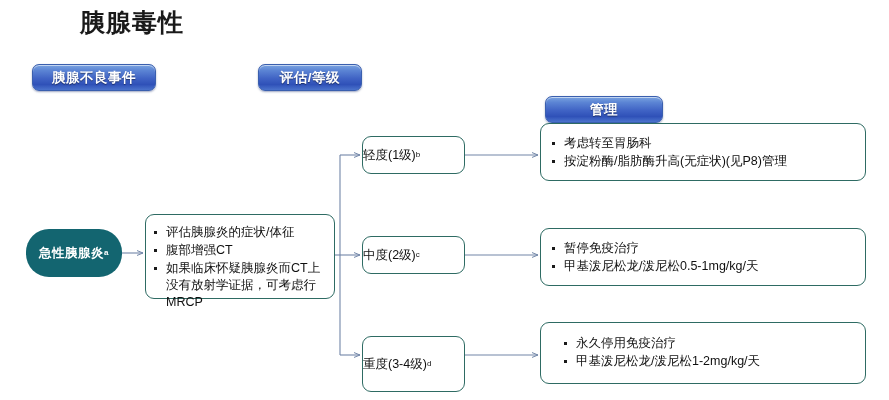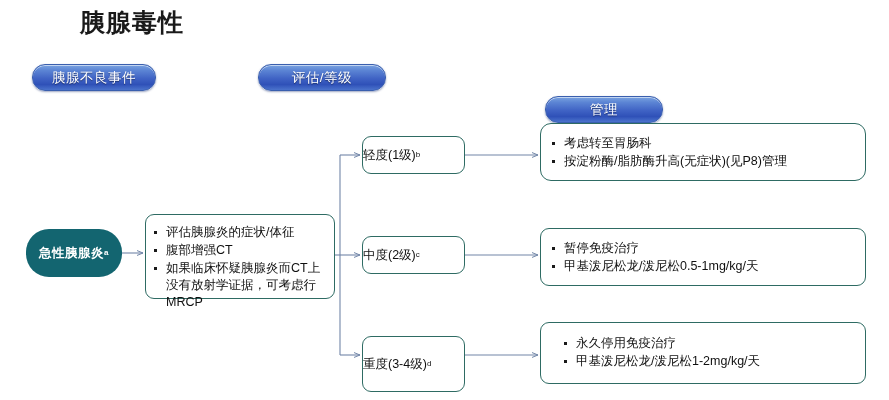--- a/index.html
+++ b/index.html
@@ -29,37 +29,37 @@
     font-weight: 700;
     color: #1a1a1a;
     letter-spacing: 1px;
     white-space: nowrap;
   }
 
   
   .col-header {
     position: absolute;
     height: 27px;
-    border-radius: 13px;
+    border-radius: 7px;
     background: linear-gradient(to bottom, #7aa3e0 0%, #5b84d4 22%, #3f62c4 55%, #2f51b8 78%, #4b73cc 100%);
     border: 1px solid #3a5fae;
     box-shadow: 0 1px 2px rgba(40,60,120,0.45), inset 0 1px 0 rgba(255,255,255,0.55);
     display: flex;
     align-items: center;
     justify-content: center;
     color: #ffffff;
     font-size: 13.5px;
-    font-weight: 400;
+    font-weight: 700;
     letter-spacing: 0.5px;
     text-shadow: 0 1px 1px rgba(0,0,0,0.45);
     white-space: nowrap;
     box-sizing: border-box;
   }
   #hdr-0 { left: 32px;  top: 64px; width: 124px; }
-  #hdr-1 { left: 258px; top: 64px; width: 128px; }
+  #hdr-1 { left: 258px; top: 64px; width: 104px; }
   #hdr-2 { left: 545px; top: 64px; width: 118px; margin-top: 32px; }
 
   
   .node {
     position: absolute;
     box-sizing: border-box;
     background: #ffffff;
     border: 1px solid #2e6b63;
     border-radius: 9px;
     color: #101010;
@@ -108,21 +108,21 @@
     vertical-align: super;
     line-height: 0;
   }
 
   
   #node-acute     { left: 26px;  top: 229px; width: 96px;  height: 48px; }
   #node-assess    { left: 145px; top: 214px; width: 190px; height: 85px; padding: 9px 6px 0 5px; }
   #node-grade-0   { left: 362px; top: 136px; width: 103px; height: 38px; }
   #node-grade-1   { left: 362px; top: 236px; width: 103px; height: 38px; }
   #node-grade-2   { left: 362px; top: 336px; width: 103px; height: 56px; }
-  #node-mgmt-0    { left: 540px; top: 123px; width: 326px; height: 58px; padding: 11px 8px 0 8px; border-radius: 11px; }
+  #node-mgmt-0    { left: 540px; top: 123px; width: 326px; height: 58px; padding: 11px 8px 0 8px; }
   #node-mgmt-1    { left: 540px; top: 228px; width: 326px; height: 58px; padding: 11px 8px 0 8px; }
   #node-mgmt-2    { left: 540px; top: 322px; width: 326px; height: 62px; padding: 12px 8px 0 20px; }
 
   
   .connectors {
     position: absolute;
     left: 0;
     top: 0;
     width: 889px;
     height: 400px;

